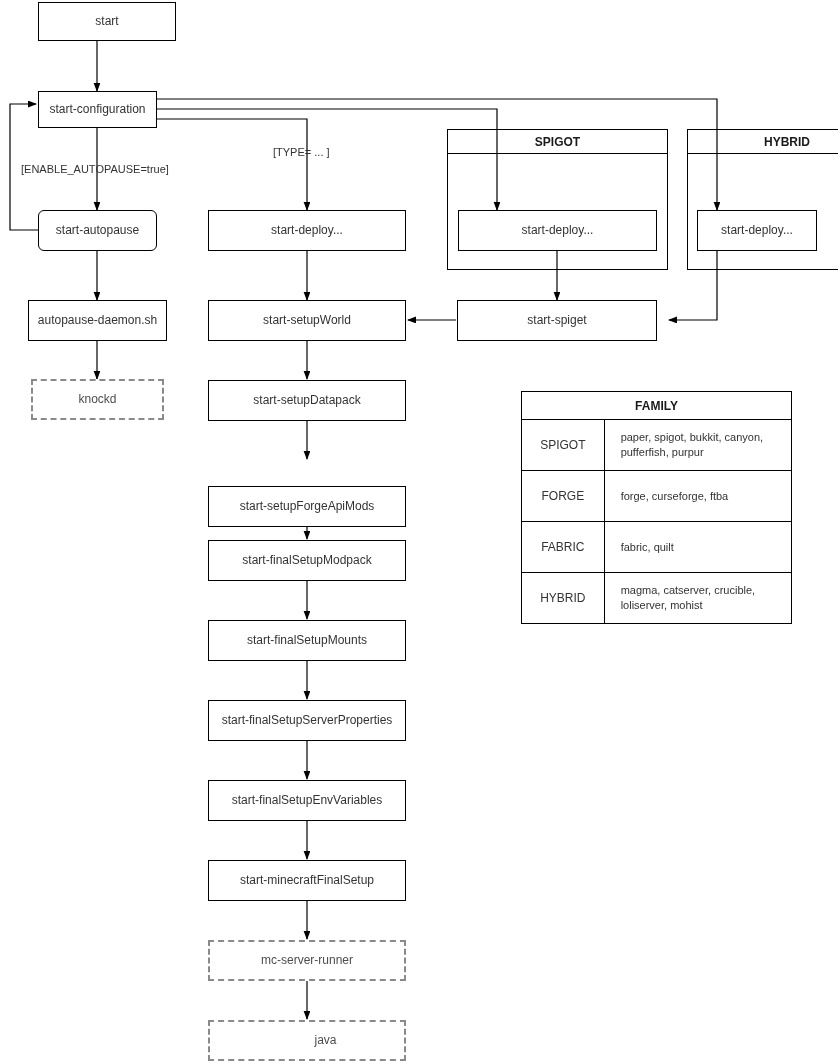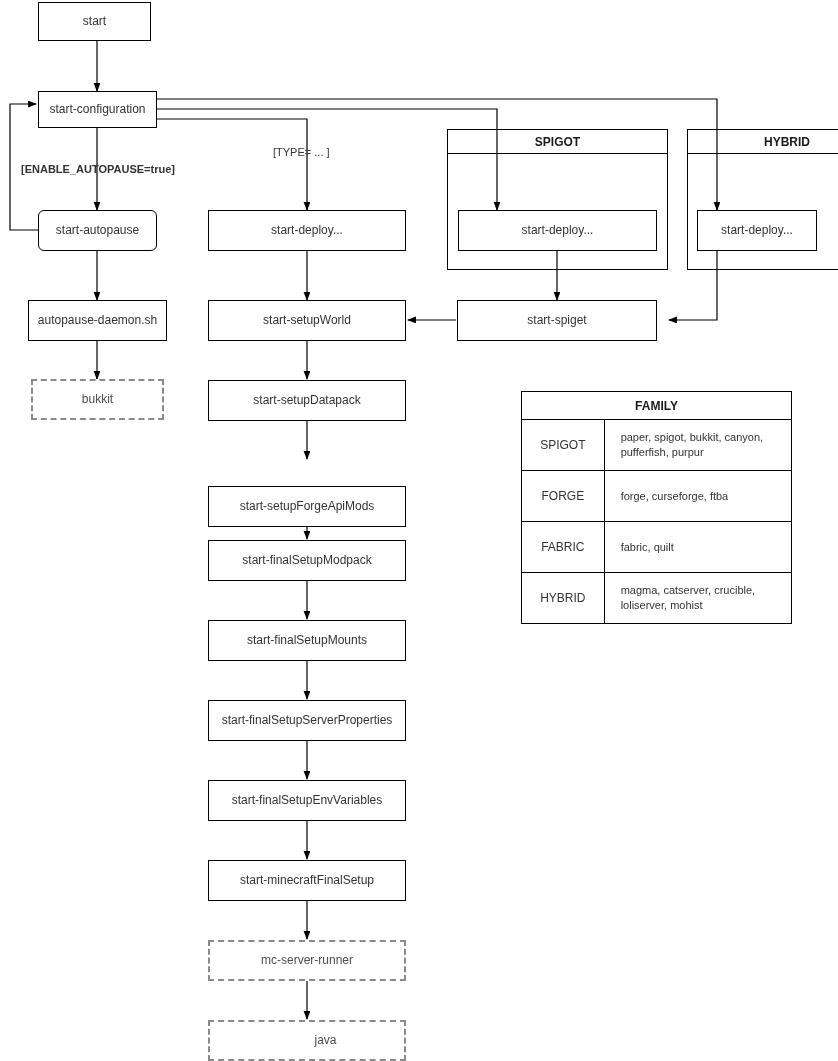--- a/index.html
+++ b/index.html
@@ -168,29 +168,29 @@
   </svg>
 
   <div class="group" style="left:447px; top:129px; width:221px; height:141px;">
     <div class="group-title">SPIGOT</div>
   </div>
 
   <div class="group" style="left:687px; top:129px; width:200px; height:141px;">
     <div class="group-title">HYBRID</div>
   </div>
 
-  <div class="node" style="left:38px; top:2px; width:113px; height:39px;">start</div>
+  <div class="node" style="left:38px; top:2px; width:138px; height:39px;">start</div>
 
   <div class="node" style="left:38px; top:91px; width:119px; height:37px;">start-configuration</div>
 
   <div class="node" style="left:38px; top:210px; width:119px; height:41px;border-radius:6px;">start-autopause</div>
 
   <div class="node" style="left:28px; top:300px; width:139px; height:41px;">autopause-daemon.sh</div>
 
-  <div class="node dashed" style="left:31px; top:379px; width:133px; height:41px;">bukkit</div>
+  <div class="node dashed" style="left:31px; top:379px; width:133px; height:41px;">knockd</div>
 
   <div class="node" style="left:208px; top:210px; width:198px; height:41px;">start-deploy...</div>
 
   <div class="node" style="left:458px; top:210px; width:199px; height:41px;">start-deploy...</div>
 
   <div class="node" style="left:697px; top:210px; width:120px; height:41px;">start-deploy...</div>
 
   <div class="node" style="left:208px; top:300px; width:198px; height:41px;">start-setupWorld</div>
 
   <div class="node" style="left:457px; top:300px; width:200px; height:41px;">start-spiget</div>
@@ -206,21 +206,21 @@
   <div class="node" style="left:208px; top:700px; width:198px; height:41px;">start-finalSetupServerProperties</div>
 
   <div class="node" style="left:208px; top:780px; width:198px; height:41px;">start-finalSetupEnvVariables</div>
 
   <div class="node" style="left:208px; top:860px; width:198px; height:41px;">start-minecraftFinalSetup</div>
 
   <div class="node dashed" style="left:208px; top:940px; width:198px; height:41px;">mc-server-runner</div>
 
   <div class="node dashed" style="left:208px; top:1020px; width:198px; height:41px;padding-left:37px;">java</div>
 
-  <div class="edge-label" style="left:21px; top:163px;font-weight:bold;">[ENABLE_AUTOPAUSE=true]</div>
+  <div class="edge-label" style="left:21px; top:163px;">[ENABLE_AUTOPAUSE=true]</div>
 
   <div class="edge-label" style="left:273px; top:146px;">[TYPE= ... ]</div>
 
   <table class="legend" style="left:521px; top:391px; width:271px;">
     <thead>
       <tr>
         <th class="legend-header" colspan="2">FAMILY</th>
       </tr>
     </thead>
     <tbody>

